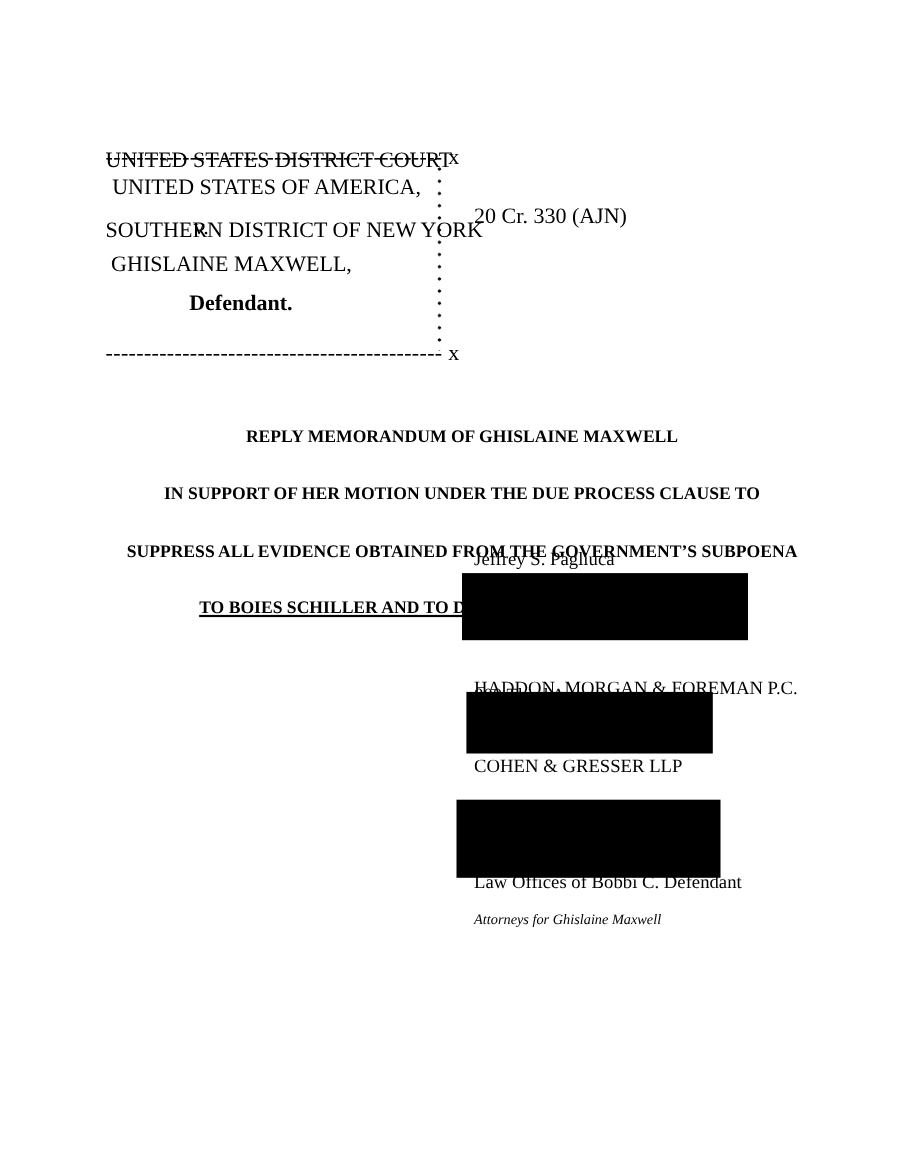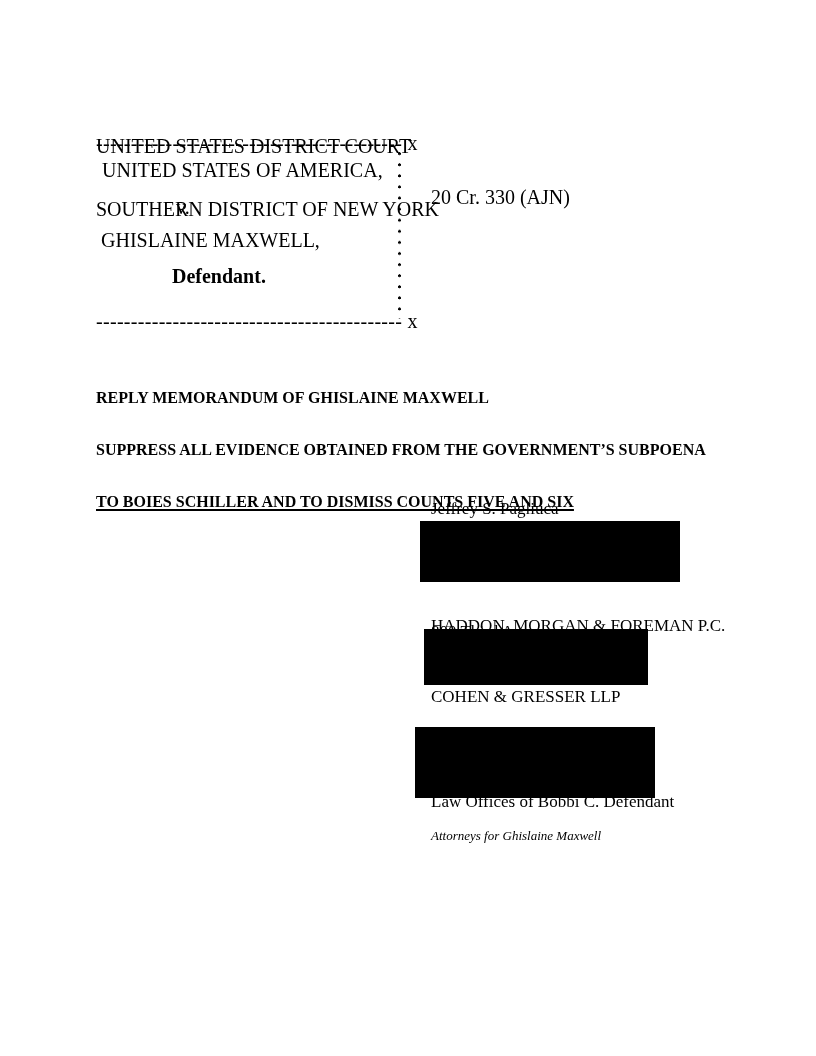--- a/index.html
+++ b/index.html
@@ -45,23 +45,24 @@
     background-image: radial-gradient(circle at 1.5px 1.7px, #000 1.15px, rgba(0,0,0,0) 1.7px);
     background-size: 3px 11.1px;
     background-repeat: repeat-y;
   }
   .plaintiff      { left: 102px; top: 160px; }
   .case-number    { left: 431px; top: 187px; }
   .versus         { left: 176px; top: 197px; }
   .defendant-name { left: 101px; top: 230px; }
   .defendant-label{ left: 172px; top: 266px; font-weight: bold; }
   .doc-title {
-    left: 96px;
+    left: 108px;
     top: 355px;
     width: 624px;
+    text-align: center;
     font-weight: bold;
     font-size: 16px;
     line-height: 17.2px;
     white-space: pre;
   }
   .doc-title .underlined {
     text-decoration: underline;
     text-decoration-thickness: 1.5px;
     text-underline-offset: 2px;
   }
@@ -117,20 +118,21 @@
   <div class="abs caption-text versus">v.</div>
 
   <div class="abs caption-text defendant-name">GHISLAINE MAXWELL,</div>
 
   <div class="abs caption-text defendant-label">Defendant.</div>
 
   <div class="abs divider divider-bottom">-------------------------------------------- x</div>
 
   <div class="abs doc-title">
     <div>REPLY MEMORANDUM OF GHISLAINE MAXWELL</div>
+    <div>IN SUPPORT OF HER MOTION UNDER THE DUE PROCESS CLAUSE TO</div>
     <div>SUPPRESS ALL EVIDENCE OBTAINED FROM THE GOVERNMENT’S SUBPOENA</div>
     <div class="underlined">TO BOIES SCHILLER AND TO DISMISS COUNTS FIVE AND SIX</div>
   </div>
 
   <div class="abs counsel-block firm1-block">
     <div>Jeffrey S. Pagliuca</div>
     <div>Laura A. Menninger</div>
     <div>HADDON, MORGAN &amp; FOREMAN P.C.</div>
   </div>
 

